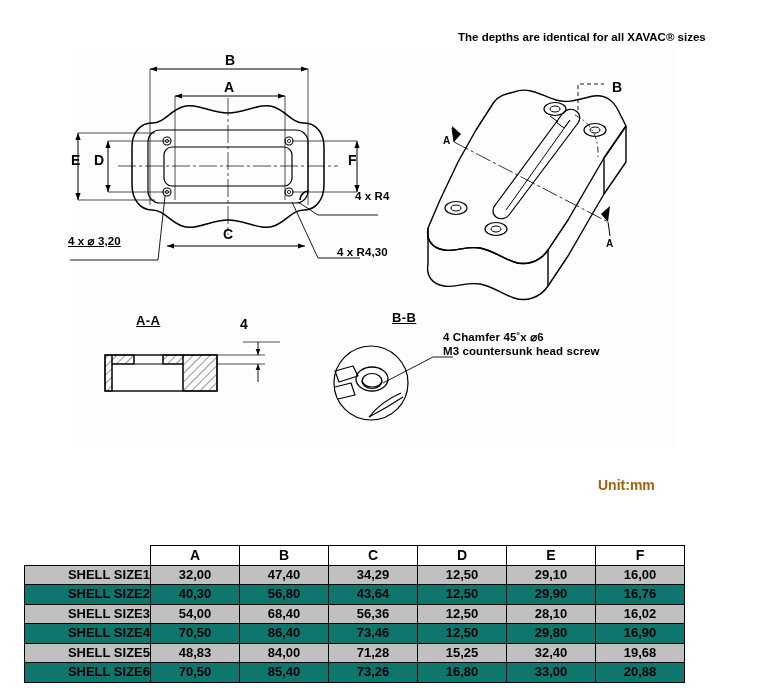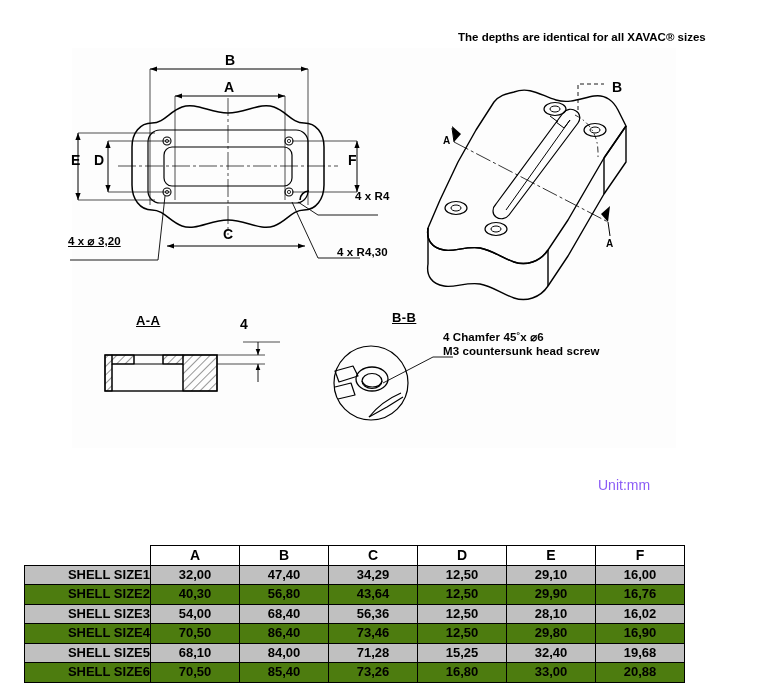--- a/index.html
+++ b/index.html
@@ -52,22 +52,22 @@
     left:458px; top:31px;
     font-weight:bold;
     font-size:11.5px;
     color:#000;
     white-space:nowrap;
   }
   .unit-note{
     position:absolute;
     left:598px; top:477px;
     font-size:14px;
-    font-weight:normal;
-    color:#8b5cf6;
+    font-weight:bold;
+    color:#a16207;
     white-space:nowrap;
   }
 
   
   .spec-table{
     position:absolute;
     left:24px; top:545px;
     border-collapse:collapse;
     font-size:13px;
     font-weight:bold;
@@ -93,21 +93,21 @@
     font-size:14px;
   }
   .spec-table td.rowhead{
     width:120px;
     text-align:right;
     padding-left:5px;
     font-size:13px;
   }
   .spec-table td.val{width:88px;}
   tr.shade td{background:#c0c0c0;}
-  tr.plain td{background:#4d7c0f;}
+  tr.plain td{background:#0f766e;}
 </style>
 </head>
 <body>
 
 <div id="root">
 
   <div class="header-note">The depths are identical for all XAVAC® sizes</div>
 
   <div class="drawing-panel"></div>
 
@@ -379,21 +379,21 @@
         <td class="rowhead">SHELL SIZE4</td>
         <td class="val">70,50</td>
         <td class="val">86,40</td>
         <td class="val">73,46</td>
         <td class="val">12,50</td>
         <td class="val">29,80</td>
         <td class="val">16,90</td>
       </tr>
       <tr class="shade">
         <td class="rowhead">SHELL SIZE5</td>
-        <td class="val">68,10</td>
+        <td class="val">48,83</td>
         <td class="val">84,00</td>
         <td class="val">71,28</td>
         <td class="val">15,25</td>
         <td class="val">32,40</td>
         <td class="val">19,68</td>
       </tr>
       <tr class="plain">
         <td class="rowhead">SHELL SIZE6</td>
         <td class="val">70,50</td>
         <td class="val">85,40</td>

